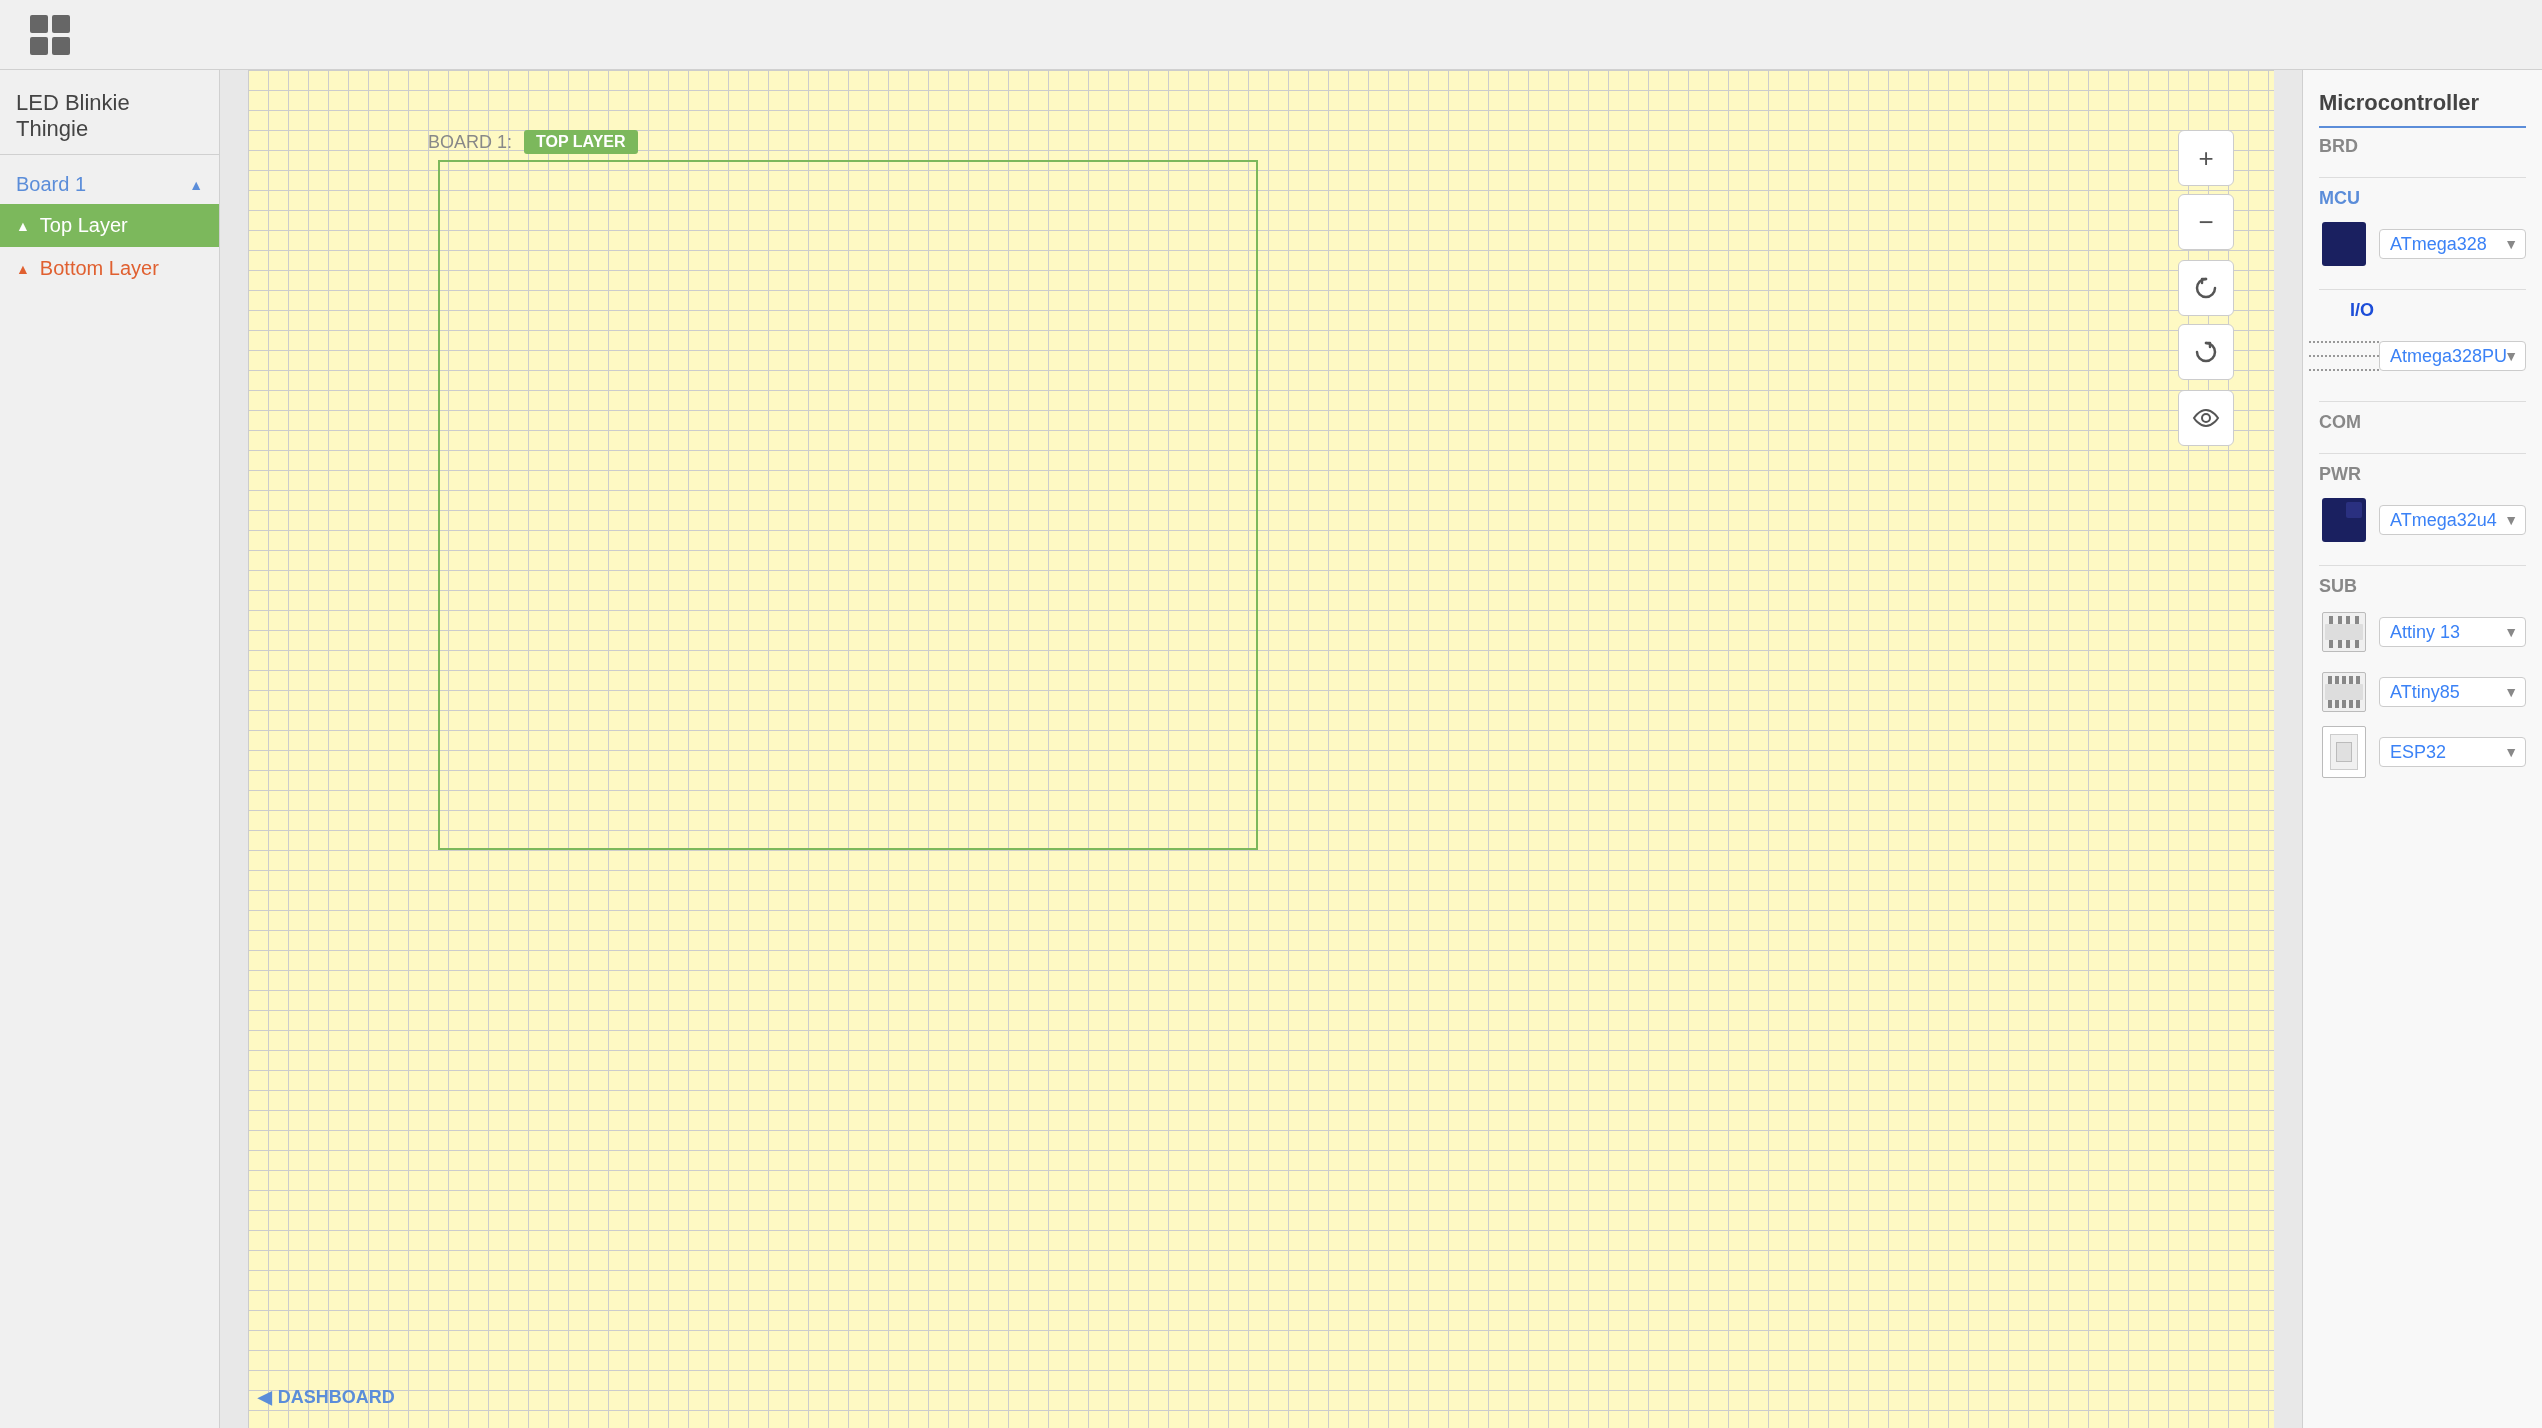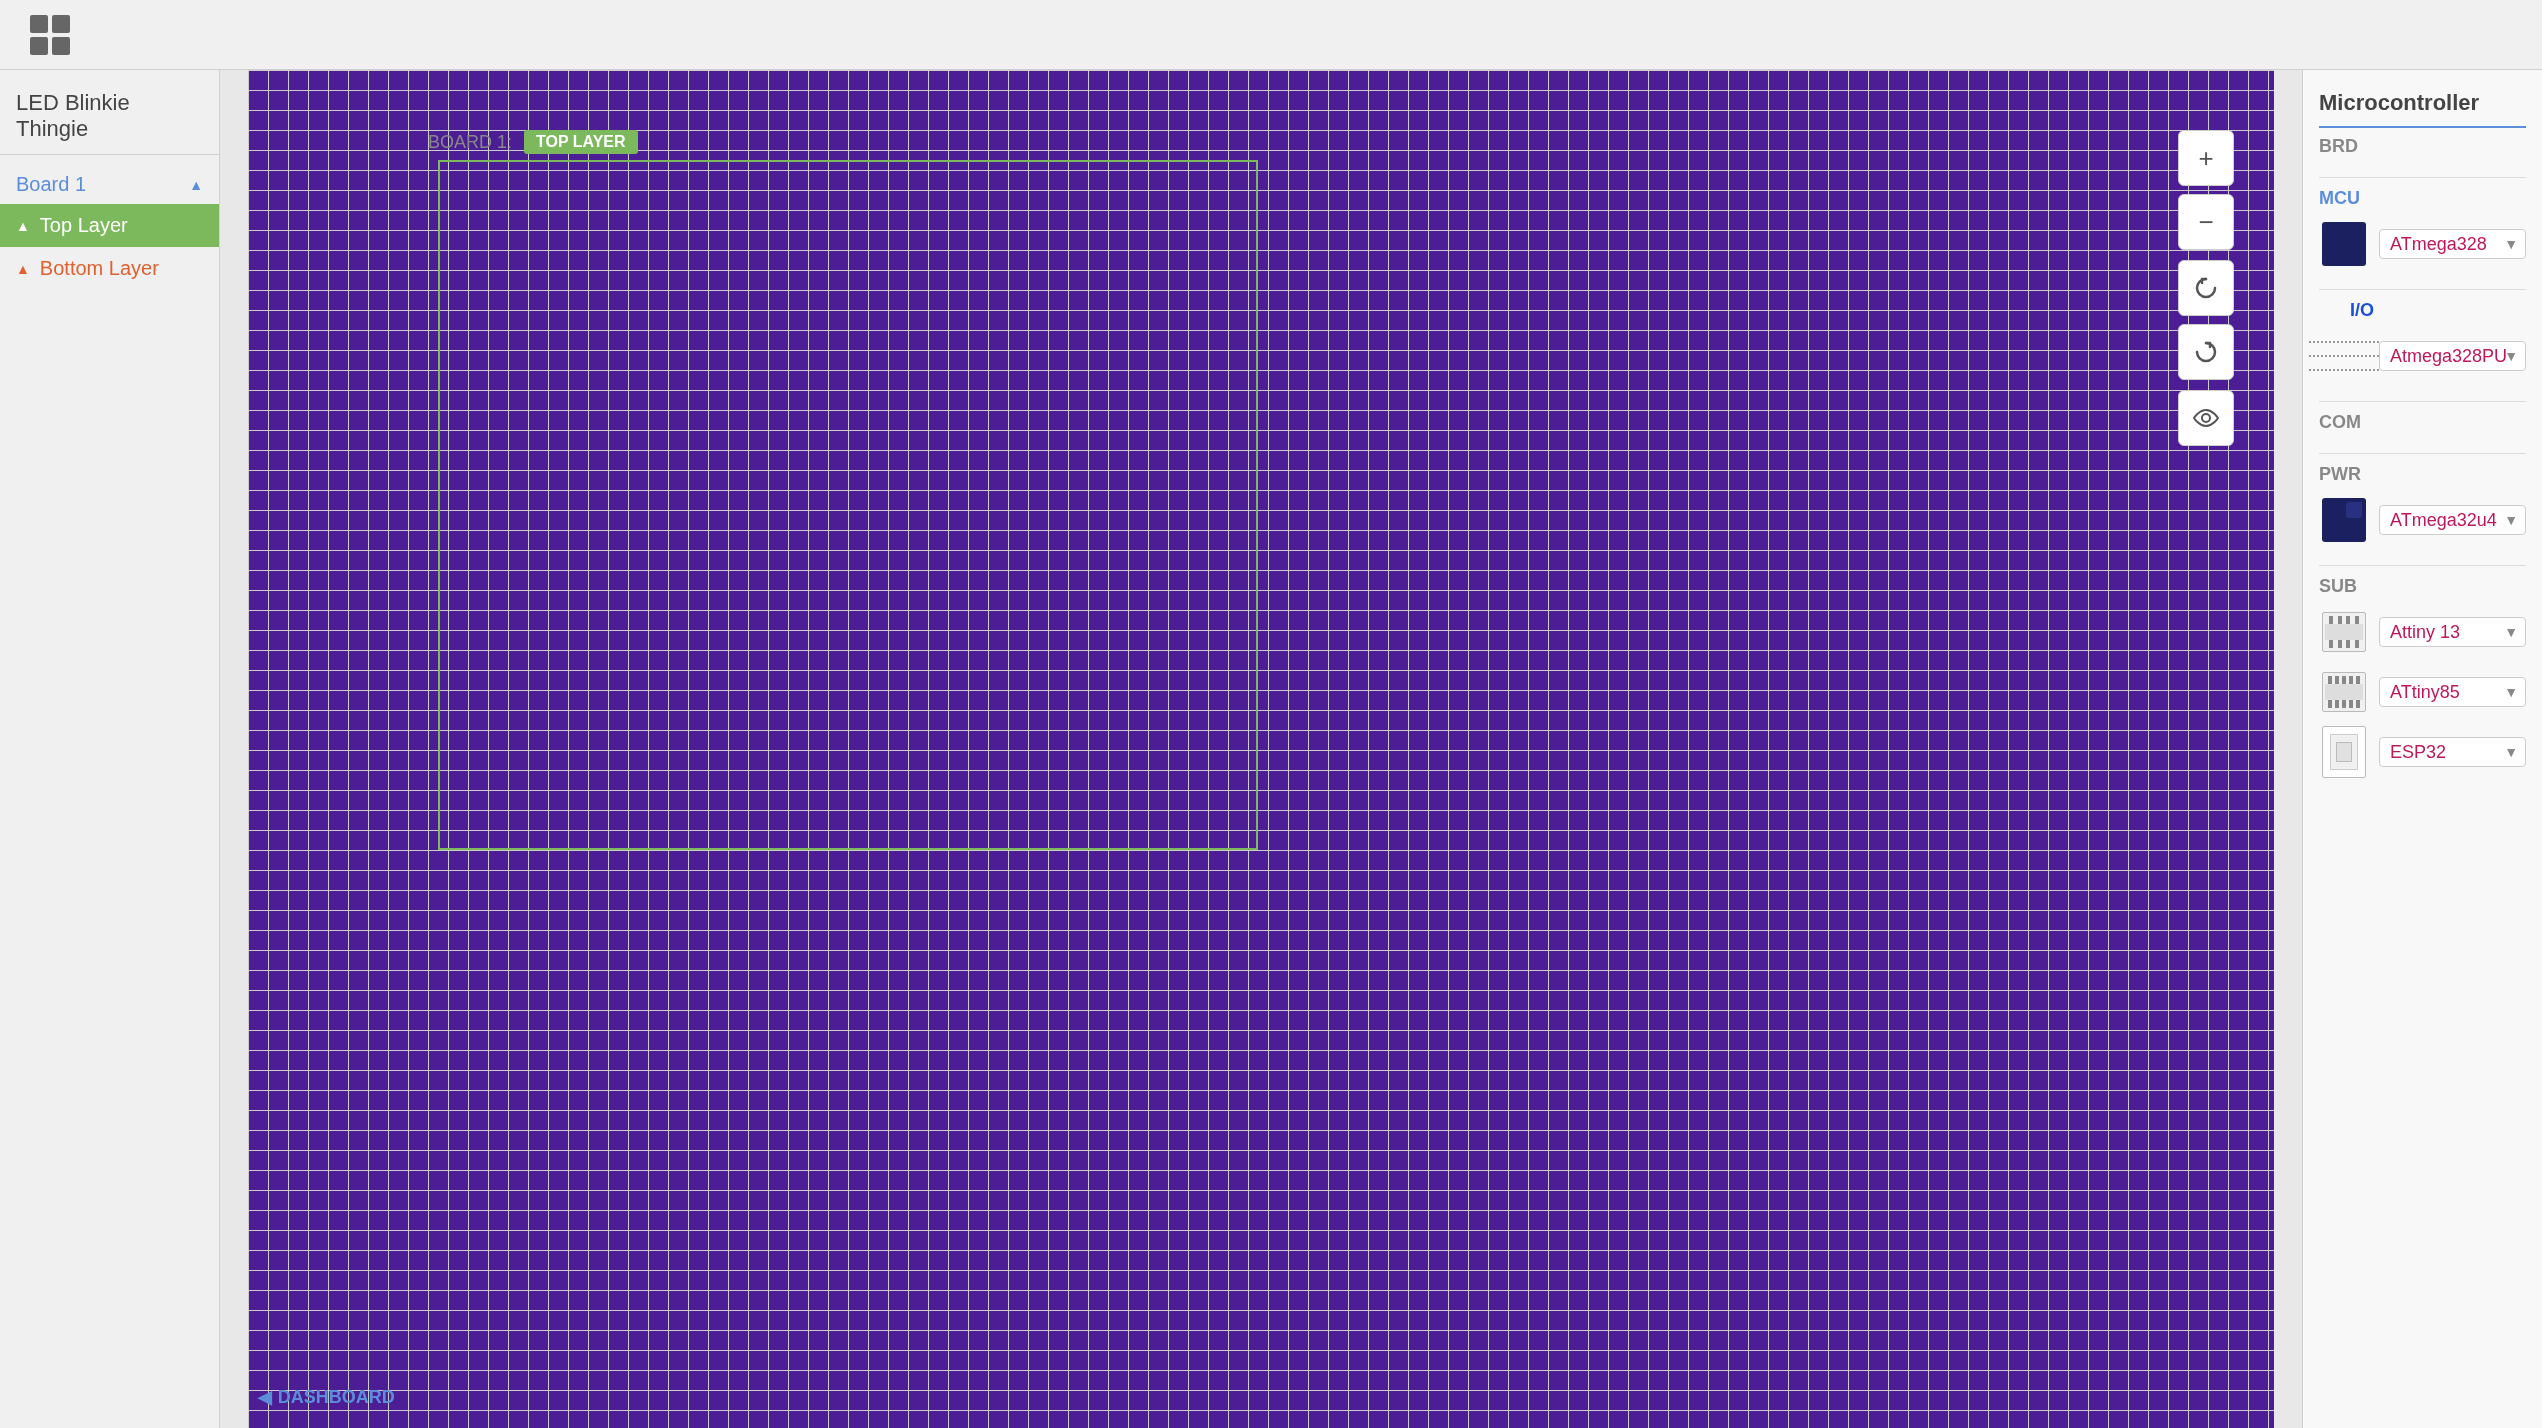--- a/index.html
+++ b/index.html
@@ -123,21 +123,21 @@
       border-radius: 4px;
       font-size: 20px;
       color: #444;
       cursor: pointer;
     }
 
     
     .canvas-area {
       flex: 1;
       position: relative;
-      background: #4c1d95;
+      background: #fef9c3;
       overflow: hidden;
     }
     .grid-background {
       position: absolute;
       top: 0; left: 0; right: 0; bottom: 0;
       background-image:
         linear-gradient(to right, #ccc 1px, transparent 1px),
         linear-gradient(to bottom, #ccc 1px, transparent 1px);
       background-size: 20px 20px;
     }
@@ -331,21 +331,21 @@
     .select-wrapper {
       flex: 1;
       position: relative;
     }
     .component-select {
       width: 100%;
       padding: 4px 10px;
       border: 1px solid #ccc;
       border-radius: 4px;
       font-size: 18px;
-      color: #be185d;
+      color: #3b82f6;
       background: white;
       appearance: none;
       cursor: pointer;
     }
     .select-arrow {
       position: absolute;
       right: 8px;
       top: 50%;
       transform: translateY(-50%);
       font-size: 14px;

